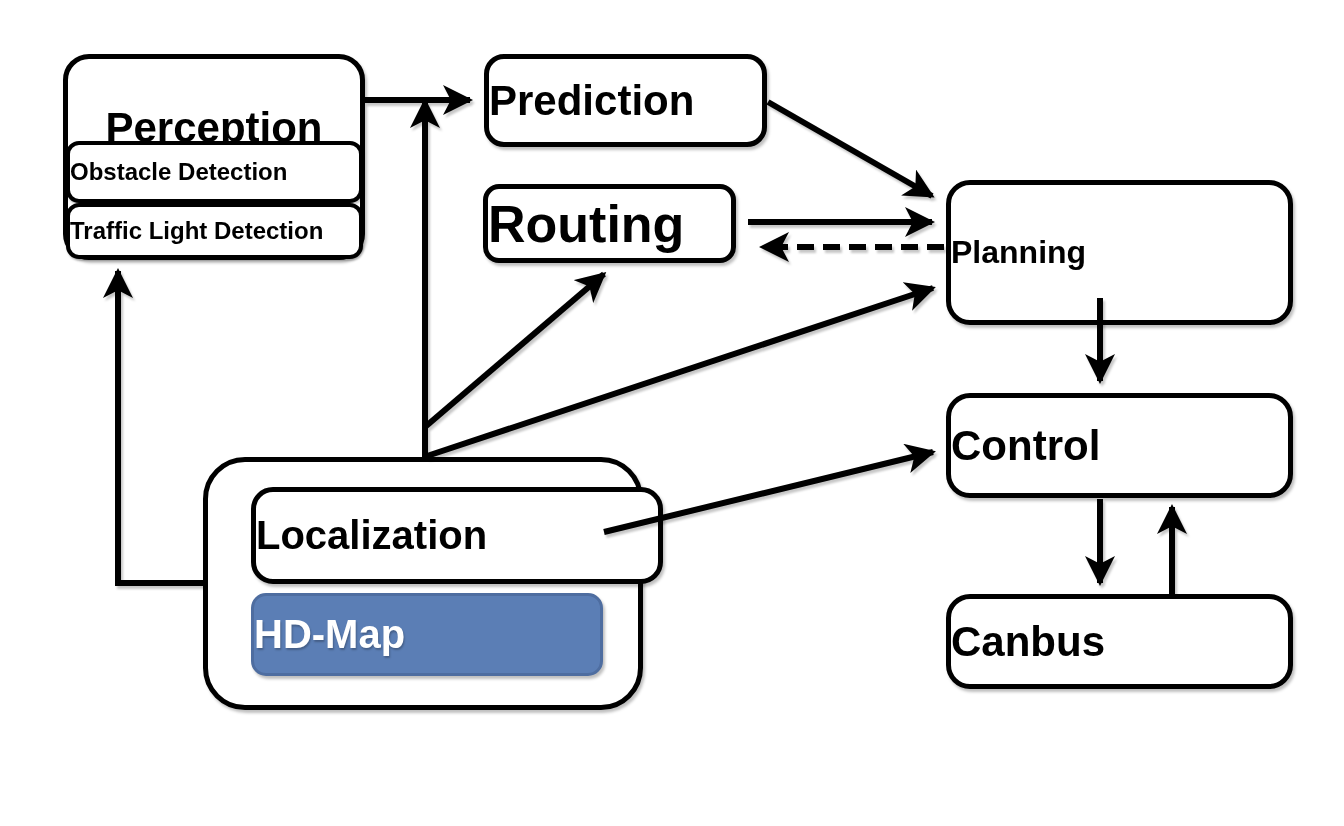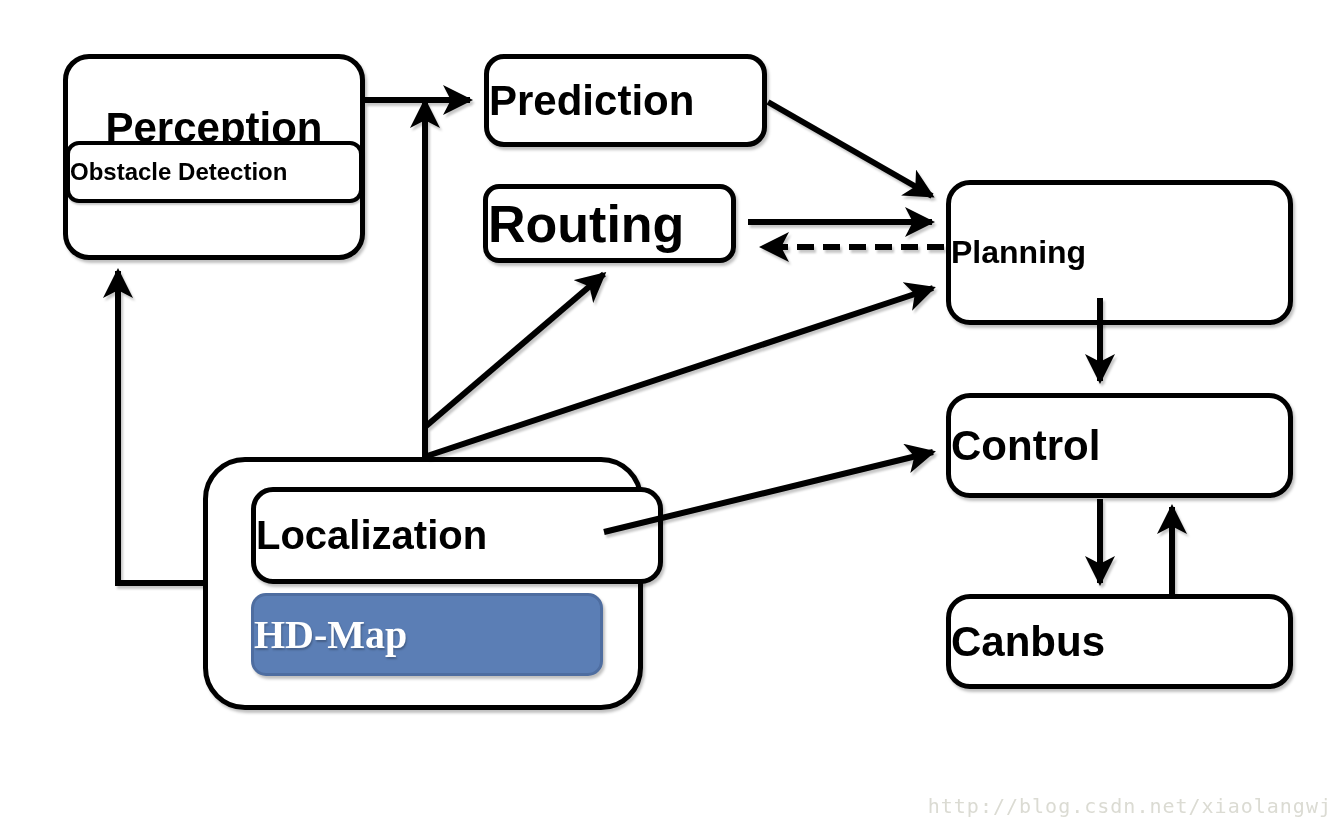--- a/index.html
+++ b/index.html
@@ -38,21 +38,21 @@
   #traffic-box        { left: 66px;  top: 203px; width: 297px; height: 56px;  border-width: 4px; border-radius: 13px; font-size: 24px; box-shadow: 1px 2px 2px rgba(0,0,0,0.22); }
   #prediction-box     { left: 484px; top: 54px;  width: 283px; height: 93px;  border-radius: 20px; font-size: 42px; }
   #routing-box        { left: 483px; top: 184px; width: 253px; height: 79px;  border-radius: 16px; font-size: 52px; }
   #planning-box       { left: 946px; top: 180px; width: 347px; height: 145px; border-radius: 24px; font-size: 32px; }
   #control-box        { left: 946px; top: 393px; width: 347px; height: 105px; border-radius: 24px; font-size: 42px; }
   #canbus-box         { left: 946px; top: 594px; width: 347px; height: 95px;  border-radius: 24px; font-size: 42px; }
   #localization-group { left: 203px; top: 457px; width: 440px; height: 253px; border-radius: 42px; }
   #localization-box   { left: 251px; top: 487px; width: 412px; height: 97px;  border-radius: 22px; font-size: 40px; }
   #hdmap-box          { left: 251px; top: 593px; width: 352px; height: 83px;  border-radius: 15px; font-size: 40px;
                         background: #5b7eb5; border: 3px solid #4e6da0; color: #ffffff;
-                        text-shadow: 1px 2px 2px rgba(0,0,0,0.25); font-family: Liberation Serif, serif; }
+                        text-shadow: 1px 2px 2px rgba(0,0,0,0.25); }
   #edges-layer {
     position: absolute;
     left: 0; top: 0;
     pointer-events: none;
     filter: drop-shadow(2px 3px 1px rgba(0,0,0,0.22));
   }
   .edge { fill: none; stroke: #000000; stroke-width: 6; }
   .edge.dashed { stroke-dasharray: 17 9; }
   .watermark {
     position: absolute;
@@ -67,20 +67,23 @@
 </head>
 <body>
 
 <div class="canvas">
 
   <div class="node group" id="perception-group">
     <div class="group-title">Perception</div>
   </div>
   <div class="node" id="obstacle-box">
     <span>Obstacle Detection</span>
+  </div>
+  <div class="node" id="traffic-box">
+    <span>Traffic Light Detection</span>
   </div>
 
   <div class="node" id="prediction-box">
     <span>Prediction</span>
   </div>
   <div class="node" id="routing-box">
     <span>Routing</span>
   </div>
 
   <div class="node" id="planning-box">
@@ -114,14 +117,13 @@
       <path d="M748 222 L932 222" class="edge solid" marker-end="url(#arrowhead)"></path>
       <path d="M944 247 L762 247" class="edge dashed" marker-end="url(#arrowhead)"></path>
       <path d="M768 102 L932 196" class="edge solid" marker-end="url(#arrowhead)"></path>
       <path d="M1100 298 L1100 381" class="edge solid" marker-end="url(#arrowhead)"></path>
       <path d="M604 532 L933 452" class="edge solid" marker-end="url(#arrowhead)"></path>
       <path d="M1100 499 L1100 583" class="edge solid" marker-end="url(#arrowhead)"></path>
       <path d="M1172 594 L1172 507" class="edge solid" marker-end="url(#arrowhead)"></path>
       <path d="M203 583 L118 583 L118 271" class="edge solid" marker-end="url(#arrowhead)"></path>
     </svg>
 
-  <div class="watermark">http://blog.csdn.net/xiaolangwj</div>
 </div>
 
 </body></html>

